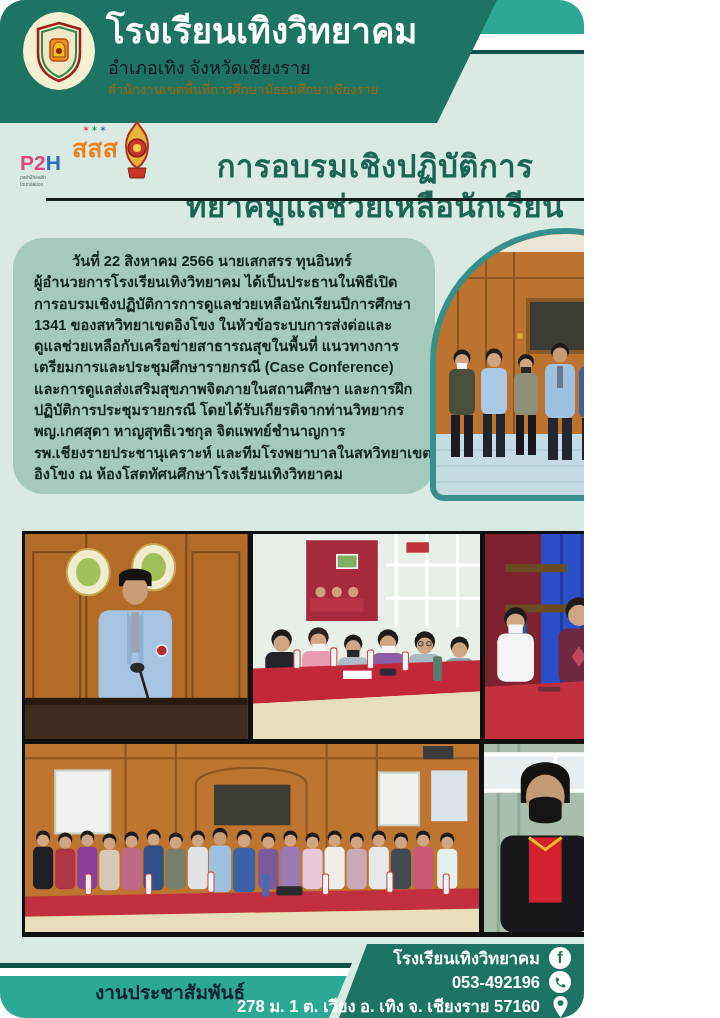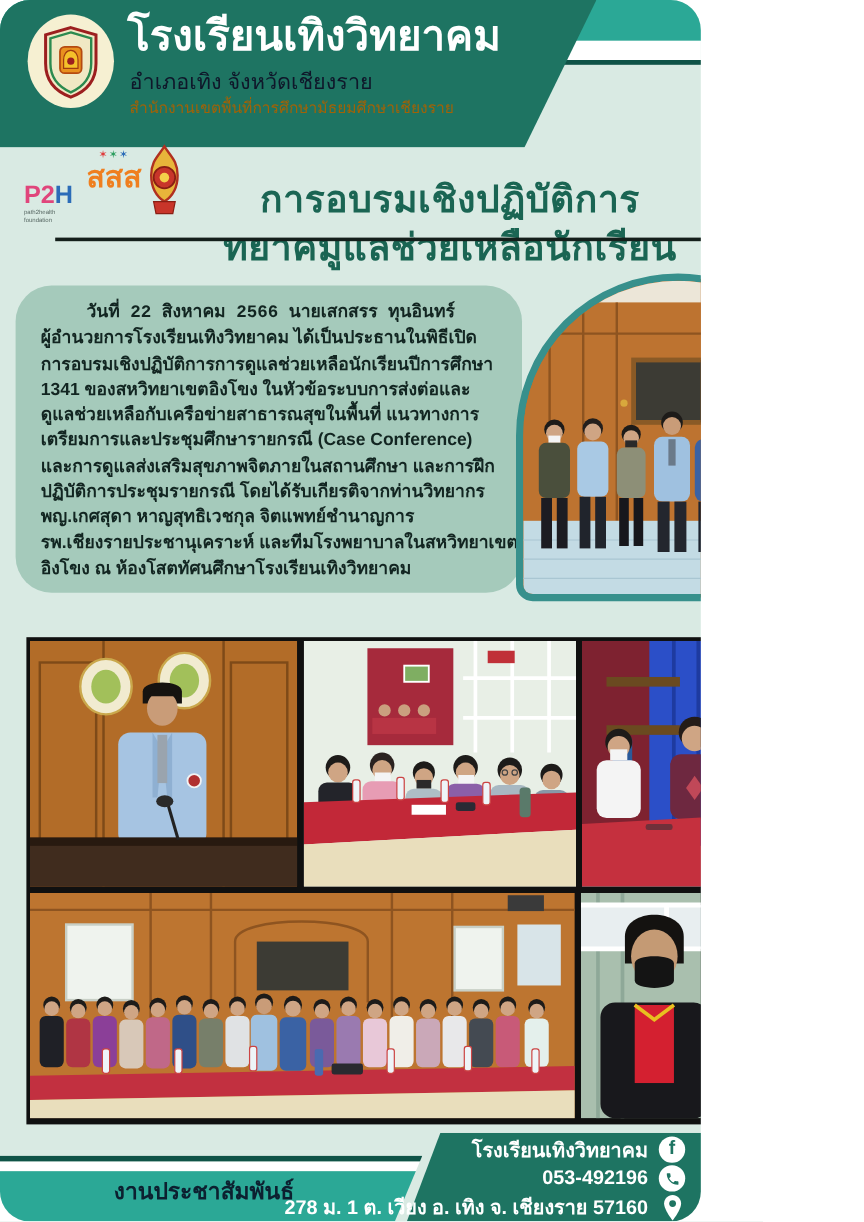--- a/index.html
+++ b/index.html
@@ -30,21 +30,21 @@
   .logo-sss .stars .s1{color:#e03c3c;} .logo-sss .stars .s2{color:#2b9e5f;} .logo-sss .stars .s3{color:#2b6cb8;}
   .logo-sss .big{font-size:25px;font-weight:800;color:#ef7f1f;line-height:28px;}
   .logo-obec{position:absolute;top:120px;left:118px;width:38px;height:66px;}
   .logo-safeschool{position:absolute;top:128px;left:596px;width:54px;height:56px;}
   .logo-moph{position:absolute;top:124px;left:652px;width:54px;height:56px;}
 
   
   .article-box{position:absolute;top:238px;left:13px;width:422px;height:256px;background:#a5cabb;border-radius:30px;
     padding:13px 14px 0 21px;box-sizing:border-box;}
   .article-box .line{font-size:14.6px;line-height:21.3px;color:#122521;font-weight:600;white-space:nowrap;}
-  .article-box .line.indent{text-indent:38px;font-family:Liberation Mono, monospace;}
+  .article-box .line.indent{text-indent:38px;}
 
   
   .arch-photo{position:absolute;top:228px;left:430px;width:270px;height:273px;border:6px solid #37908c;
     border-radius:135px 135px 14px 14px;overflow:hidden;box-sizing:border-box;background:#bd7330;}
   .arch-photo svg{display:block;width:100%;height:100%;}
 
   
   .collage{position:absolute;top:531px;left:22px;width:686px;height:406px;background:#101010;
     display:grid;grid-template-rows:205px 188px;gap:5px;padding:3px;box-sizing:border-box;}
   .crow{display:grid;gap:5px;}

